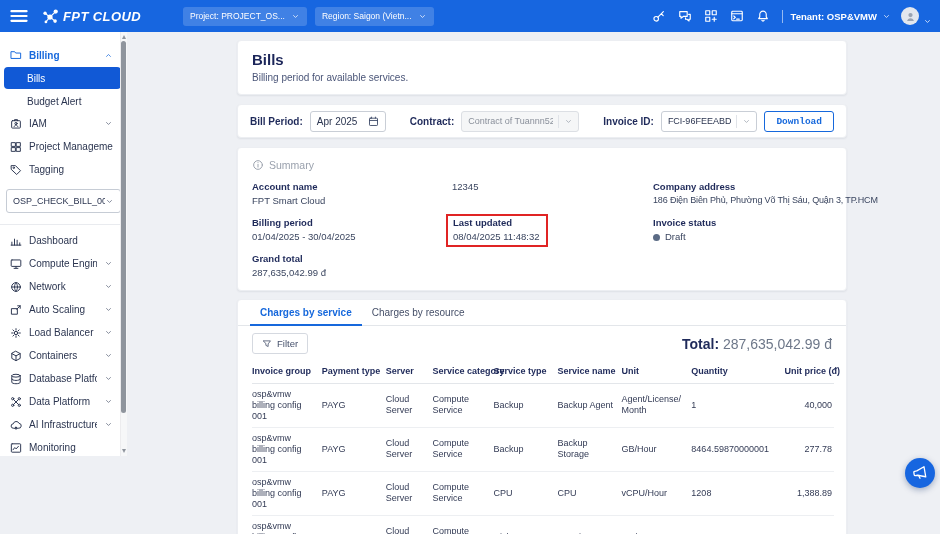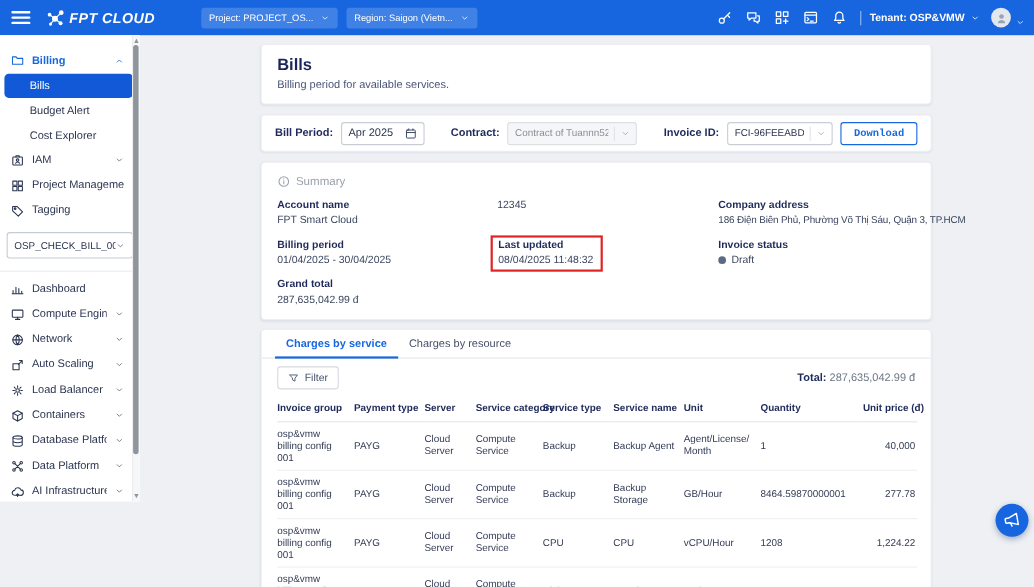--- a/index.html
+++ b/index.html
@@ -80,21 +80,21 @@
   .red-box { display:inline-block; border:2px solid #e02424; padding:1px 7px 3px 5px; margin:-3px 0 -5px -6px; }
   .status-dot { display:inline-block; width:7px; height:7px; border-radius:50%; background:#5b6b85; margin-right:5px; vertical-align:-1px; }
 
   .table-card { margin-top:8px; height:264px; overflow:hidden; }
   .tabs { display:flex; border-bottom:1px solid #e3e6ea; padding:0 12px;align-items:flex-end; }
   .tab { padding:7px 10px 6px; font-size:10px; color:#454f68; cursor:pointer; border-bottom:2px solid transparent; margin-bottom:-1px; white-space:nowrap; }
   .tab.active { color:#1668dc; font-weight:bold; border-bottom-color:#1668dc; }
   .toolbar { display:flex; align-items:center; padding:7px 14px 5px; }
   .btn-filter { height:21px; display:flex; align-items:center; gap:5px; border:1px solid #d5d9e0; border-radius:3px; background:#fff; padding:0 9px; font-size:9.5px; color:#45506b; cursor:pointer; font-family:inherit; }
   .btn-filter svg { width:10px; height:10px; }
-  .total { margin-left:auto; font-size:10px; }
+  .total { margin-left:auto; font-size:14px; }
   .total .tl { font-weight:bold; color:#1f2a5a; }
   .total .tv { color:#6d7789; }
 
   table { width:582px; margin:2px 14px 0; border-collapse:collapse; table-layout:fixed; }
   thead th { text-align:left; font-size:9px; font-weight:bold; color:#1f2a5a; padding:5px 4px 7px 0; border-bottom:1px solid #e3e6ea; white-space:nowrap; }
   thead th:last-child { text-align:left; padding-right:2px; }
   tbody td { font-size:9px; color:#333b55; padding:5px 6px 5px 0; border-bottom:1px solid #edeff2; line-height:1.22; vertical-align:middle; }
   tbody td:last-child { text-align:right; padding-right:2px; white-space:nowrap; }
 
   
@@ -202,23 +202,20 @@
       <span class="chev"><svg viewBox="0 0 16 16" width="100%" height="100%" fill="none" stroke="currentColor" stroke-width="1.3" stroke-linecap="round" stroke-linejoin="round">
             <path d="M4.5 9.7 8 6.2l3.5 3.5"></path>
           </svg></span>
     </div>
     <div class="sub-item active">
       <span>Bills</span>
     </div>
     <div class="sub-item">
       <span>Budget Alert</span>
     </div>
-    <div class="sub-item">
-      <span>Cost Explorer</span>
-    </div>
     <div class="nav-row menu-sec">
       <span class="icn">
           <svg viewBox="0 0 16 16" width="100%" height="100%" fill="none" stroke="currentColor" stroke-width="1.3" stroke-linecap="round" stroke-linejoin="round">
             <rect x="2.2" y="3.6" width="11.6" height="9.8" rx="1"></rect>
             <path d="M6 3.6V2.2h4v1.4"></path>
             <circle cx="8" cy="7.4" r="1.5"></circle>
             <path d="M5.6 11.2c.5-1.1 1.4-1.6 2.4-1.6s1.9.5 2.4 1.6"></path>
           </svg>
         </span>
       <span class="lbl">IAM</span>
@@ -556,21 +553,21 @@
             </tr>
             <tr>
               <td>osp&amp;vmw billing config 001</td>
               <td>PAYG</td>
               <td>Cloud Server</td>
               <td>Compute Service</td>
               <td>CPU</td>
               <td>CPU</td>
               <td>vCPU/​Hour</td>
               <td>1208</td>
-              <td>1,224.22</td>
+              <td>1,388.89</td>
             </tr>
             <tr>
               <td>osp&amp;vmw billing config 001</td>
               <td>PAYG</td>
               <td>Cloud Server</td>
               <td>Compute Service</td>
               <td>Disk</td>
               <td>Premium-SSD</td>
               <td>GB/​Hour</td>
               <td>96414</td>

